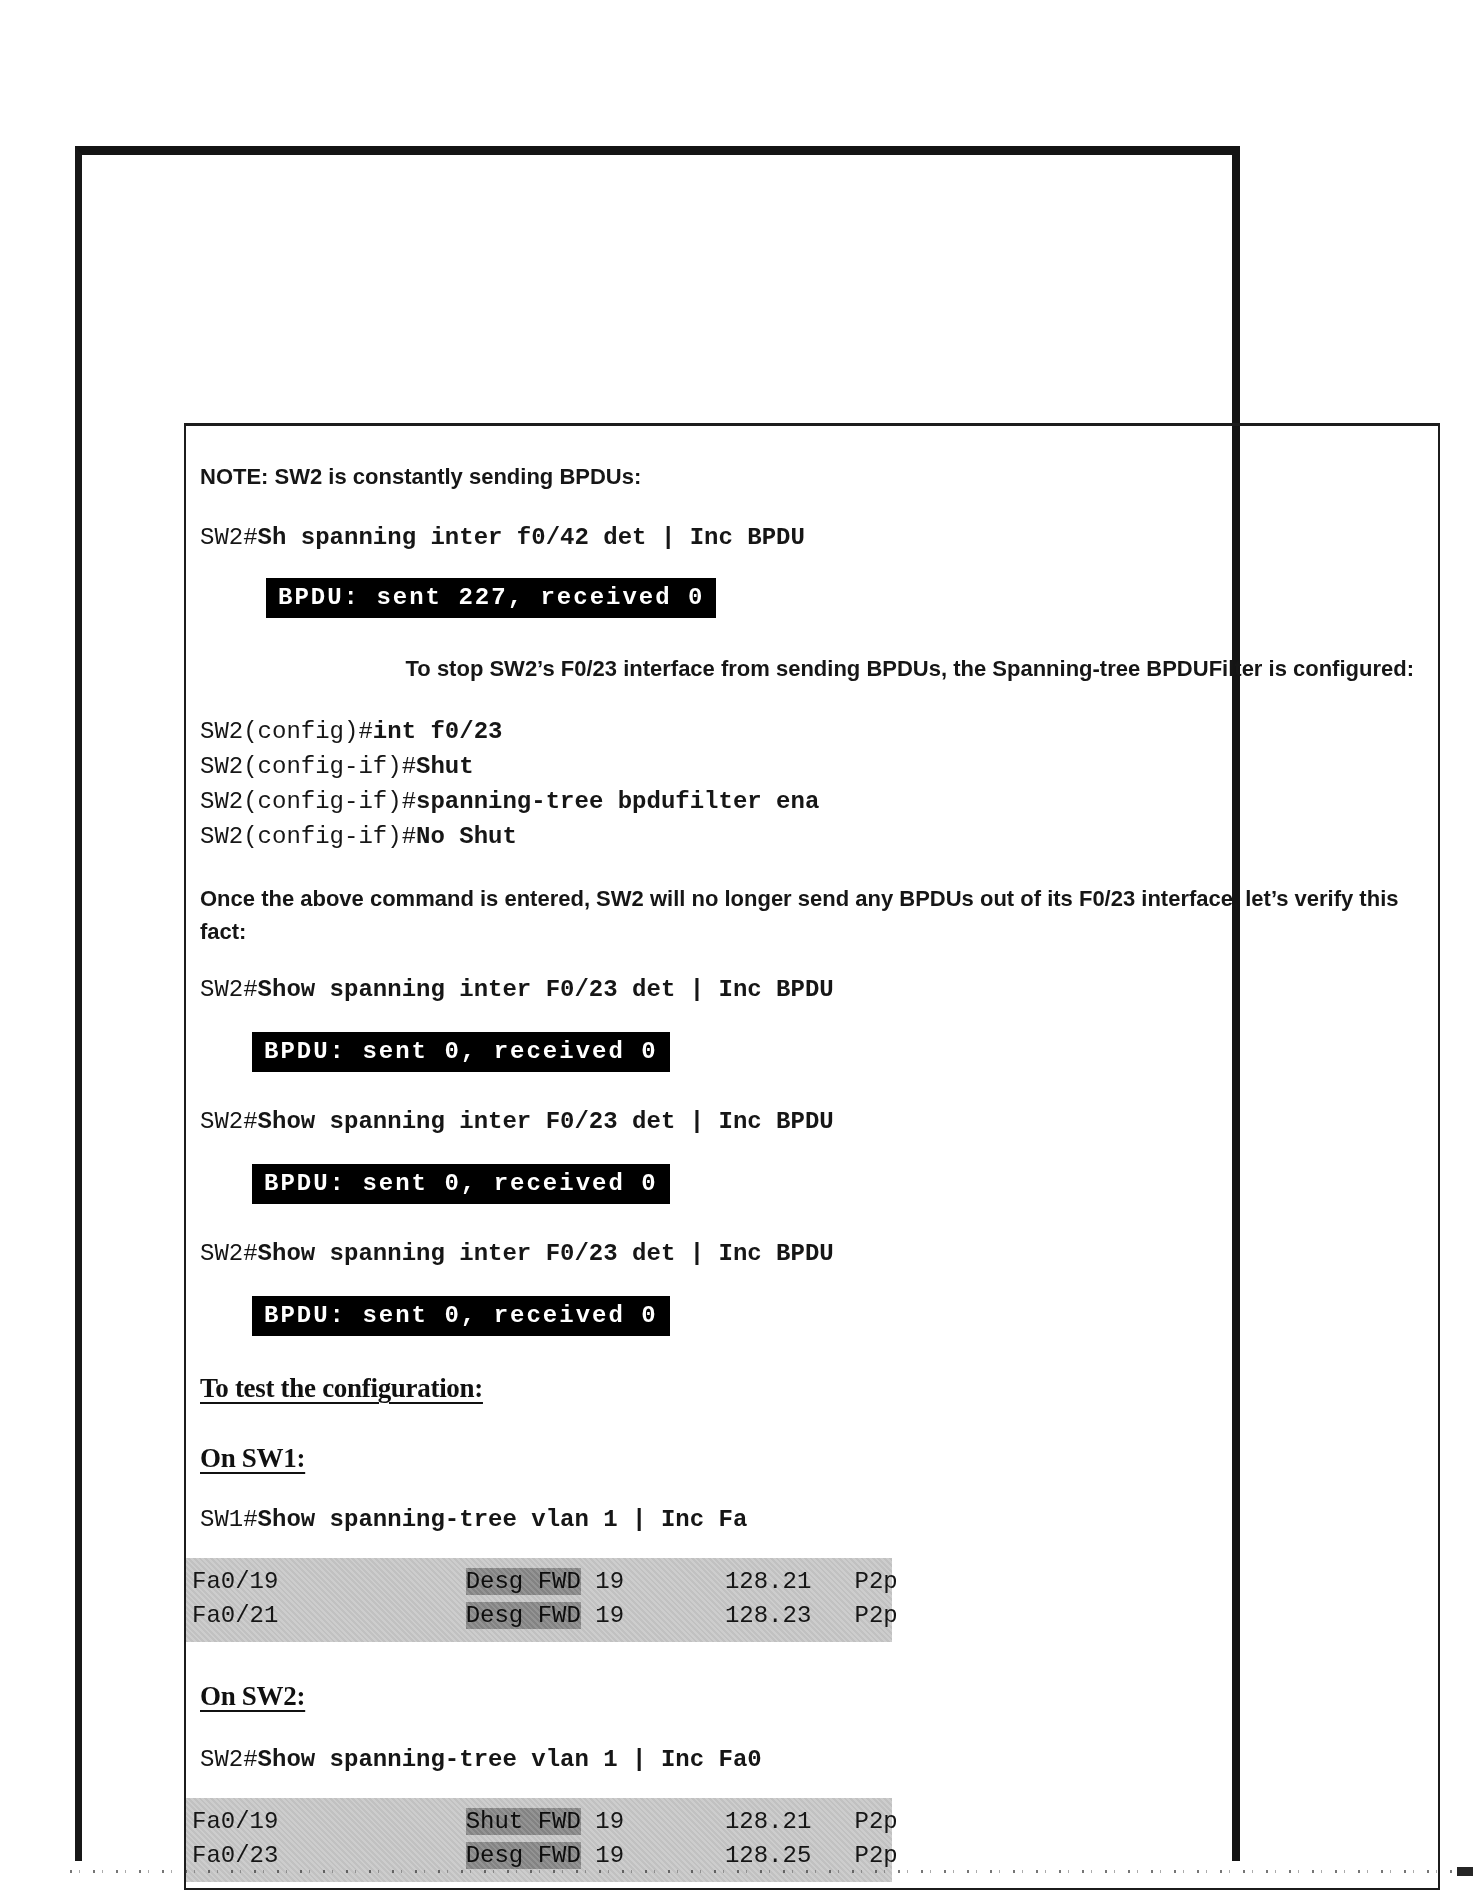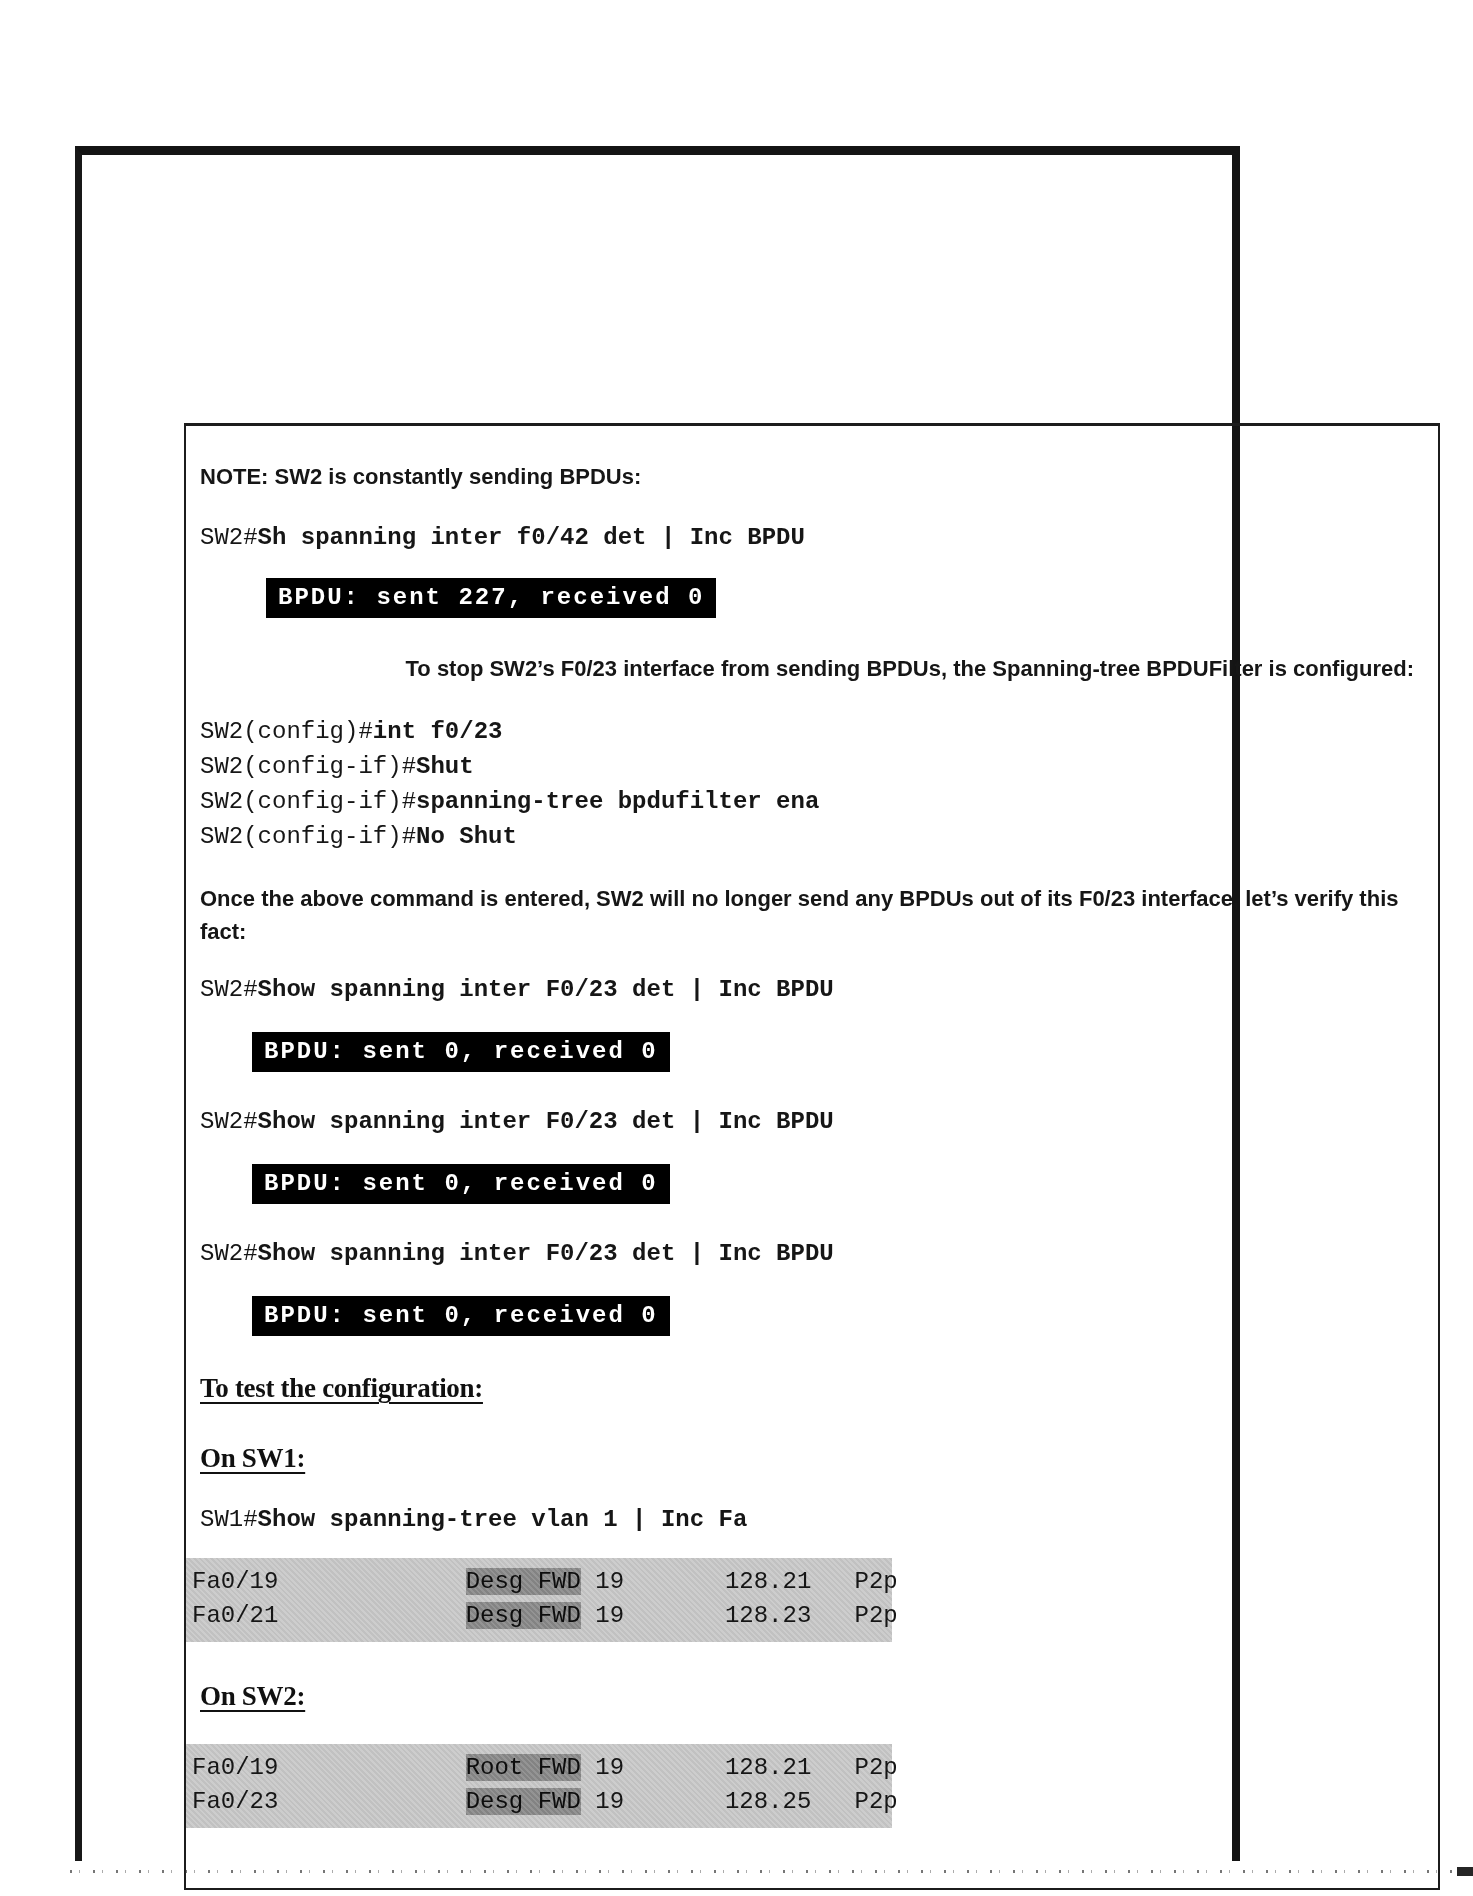--- a/index.html
+++ b/index.html
@@ -168,23 +168,24 @@
       <div class="mono cmd-line sw-cmd"><span class="prompt">SW1#</span><span class="cmd">Show spanning-tree vlan 1 | Inc Fa</span></div>
 
       <div class="band">
   <div class="trow mono"><span class="col-port">Fa0/19             </span><span class="col-role dark">Desg FWD</span><span class="col-rest"> 19       128.21   P2p</span></div>
 
   <div class="trow mono"><span class="col-port">Fa0/21             </span><span class="col-role dark">Desg FWD</span><span class="col-rest"> 19       128.23   P2p</span></div>
 </div>
 
       <h2 class="serif-heading heading-sw2">On SW2:</h2>
 
+      <div class="mono cmd-line sw-cmd"><span class="prompt">SW2#</span><span class="cmd">Show spanning-tree vlan 1 | Inc Fa0</span></div>
 
       <div class="band band-last">
-  <div class="trow mono"><span class="col-port">Fa0/19             </span><span class="col-role dark">Root FWD</span><span class="col-rest"> 19       128.21   P2p</span></div>
+  <div class="trow mono"><span class="col-port">Fa0/19             </span><span class="col-role dark">Shut FWD</span><span class="col-rest"> 19       128.21   P2p</span></div>
 
   <div class="trow mono"><span class="col-port">Fa0/23             </span><span class="col-role dark">Desg FWD</span><span class="col-rest"> 19       128.25   P2p</span></div>
 </div>
 
     </div>
 
   </div>
 
   <div class="noise-line"></div>
 </div>

